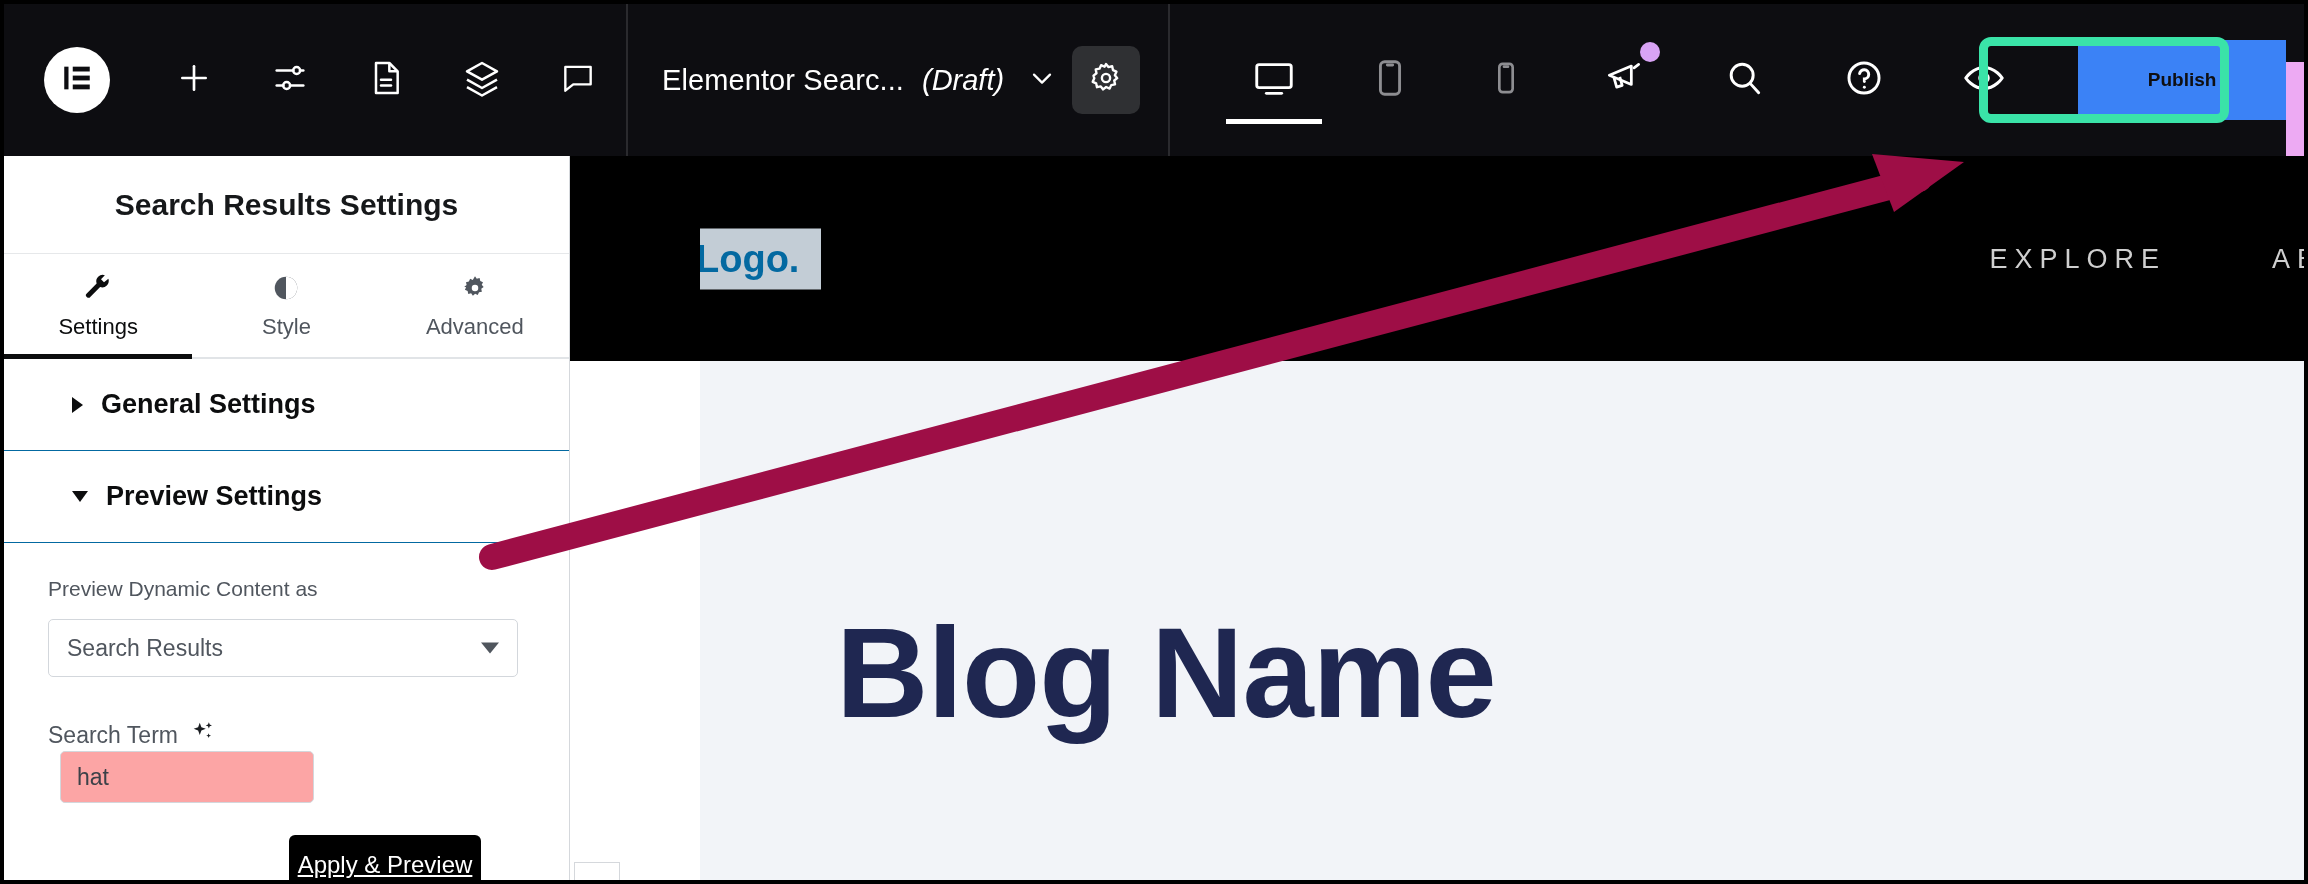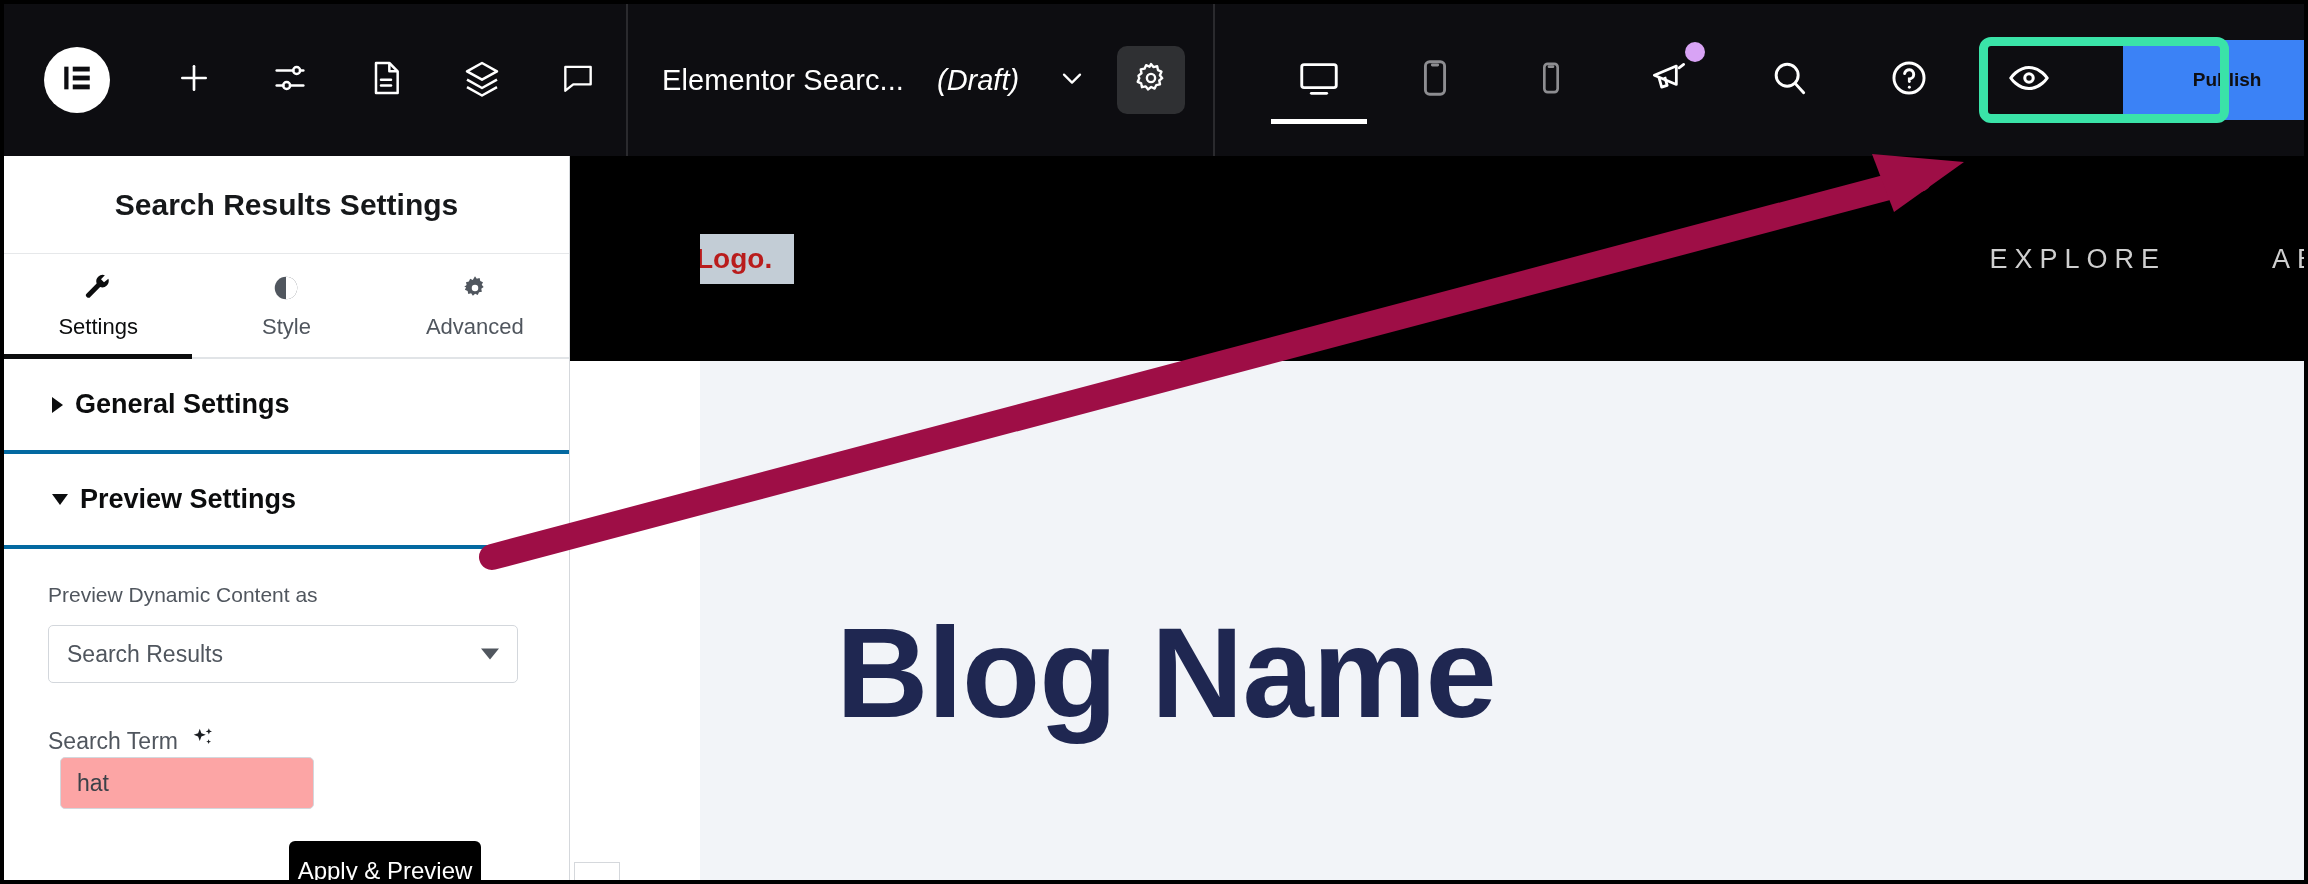--- a/index.html
+++ b/index.html
@@ -38,21 +38,21 @@
     width: 64px; height: 64px;
     display: flex; align-items: center; justify-content: center;
     margin: 0 16px;
     flex: 0 0 auto;
   }
   .divider-v {
     width: 2px; height: 152px; background: #2a2a2e; flex: 0 0 auto;
   }
 
   #tb-doc {
-    padding: 0 28px 0 34px; gap: 15px;
+    padding: 0 28px 0 34px; gap: 0;
   }
   .doc-title {
     color: #ffffff; font-size: 29px; letter-spacing: 0.1px;
     white-space: nowrap;
   }
   .doc-status {
     color: #ffffff; font-size: 29px; font-style: italic;
     margin-left: 18px; white-space: nowrap;
   }
   .doc-caret { margin-left: 22px; display: flex; align-items: center; }
@@ -154,23 +154,23 @@
     color: #50565e; font-size: 22px;
   }
   .panel-tab.active { color: #0c0d0e; font-weight: normal; }
   .panel-tab.active::after {
     content: ""; position: absolute; bottom: -2px; left: 0;
     width: 100%; height: 5px; background: #0c0d0e;
   }
   .tab-icon { height: 32px; display: flex; align-items: center; }
 
   .accordion {
-    border-bottom: 4px solid #0369a1;
-    padding: 30px 0 30px 48px;
-    display: flex; align-items: center; gap: 12px;
+    border-bottom: 1px solid #0369a1;
+    padding: 30px 0 30px 68px;
+    display: flex; align-items: center; gap: 18px;
   }
   .acc-title { font-size: 27px; font-weight: bold; color: #0c0d0e; }
   .tri { width: 0; height: 0; }
   .tri-right {
     border-left: 11px solid #0c0d0e;
     border-top: 8px solid transparent;
     border-bottom: 8px solid transparent;
   }
   .tri-down {
     border-top: 11px solid #0c0d0e;
@@ -241,22 +241,22 @@
   }
   #site-header {
     height: 205px; background: #000000;
     display: flex; align-items: center;
     position: relative;
   }
   #site-logo {
     position: absolute; left: 104px; top: 50%;
     transform: translateY(-50%);
     background: #c3cdd6;
-    color: #b91c1c;
-    font-size: 28px; font-weight: bold;
+    color: #0369a1;
+    font-size: 38px; font-weight: bold;
     padding: 9px 22px;
   }
   #site-nav {
     position: absolute; right: -10px; top: 50%;
     transform: translateY(-50%);
     display: flex; align-items: center; gap: 106px;
     white-space: nowrap;
   }
   .nav-item {
     color: #cfcfcf; font-size: 27px; letter-spacing: 7px;

